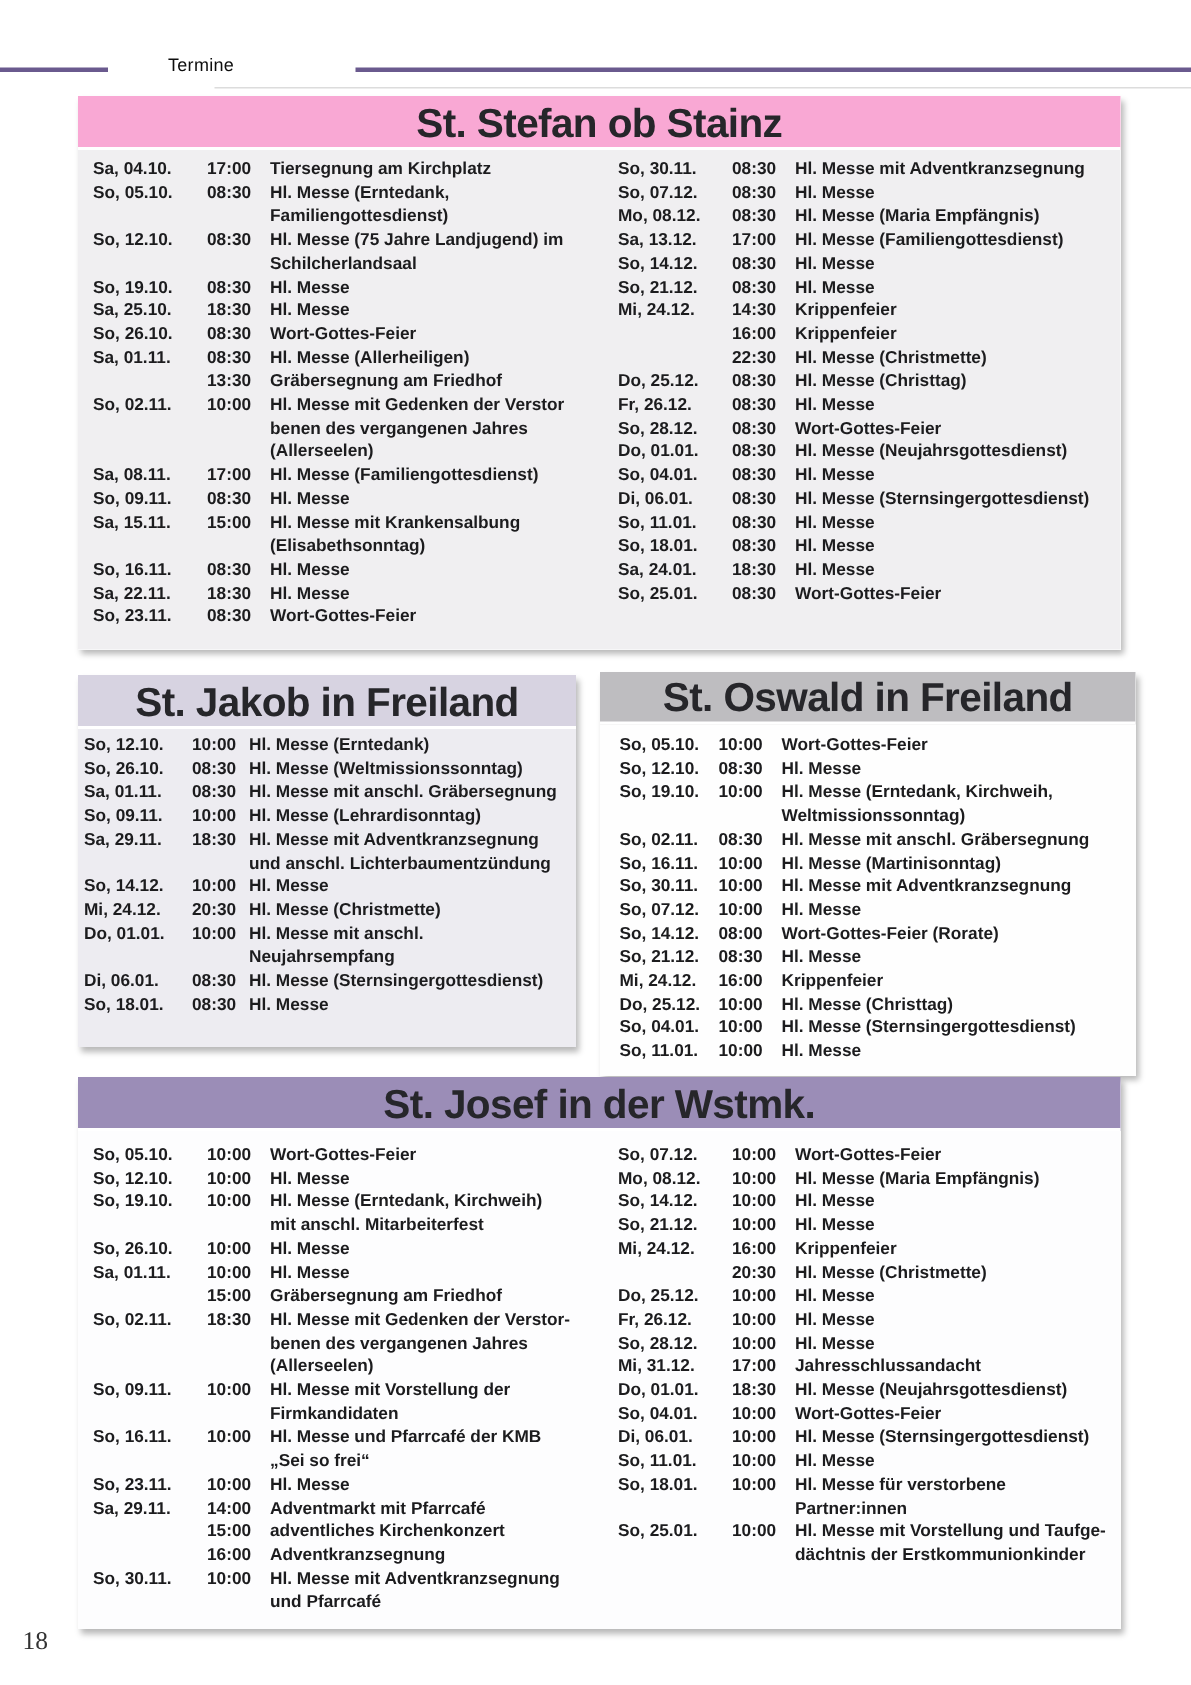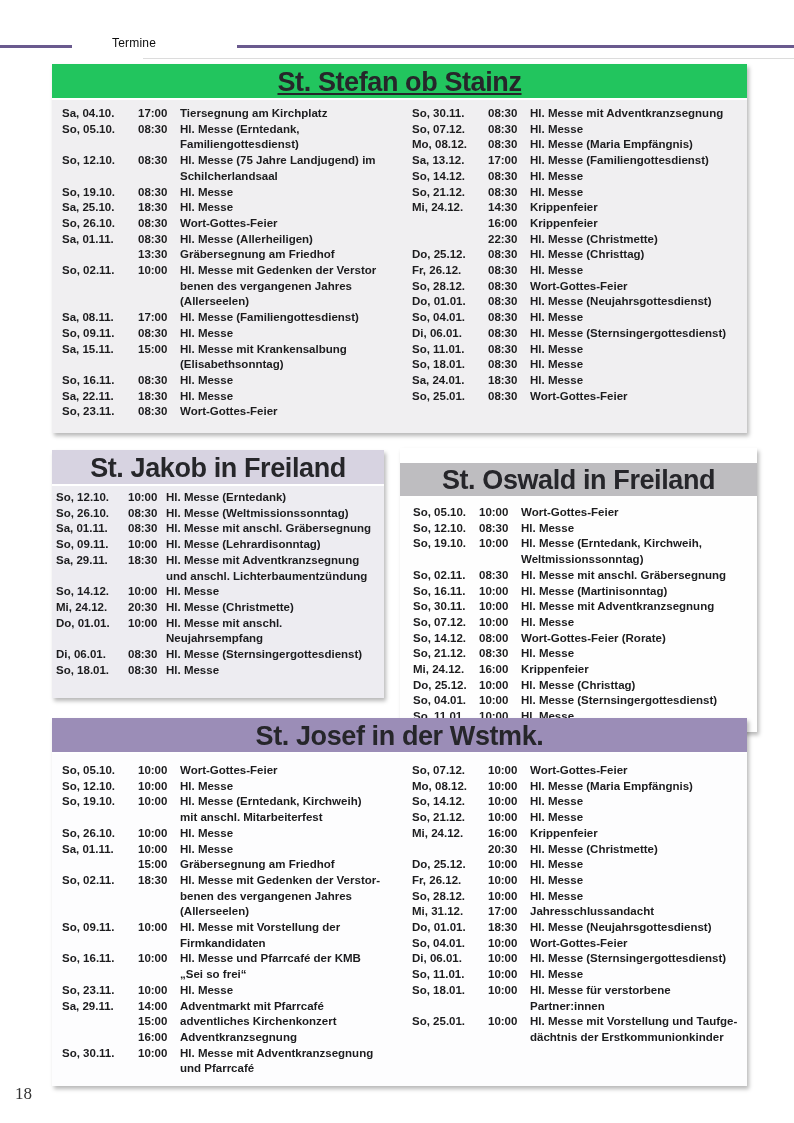--- a/index.html
+++ b/index.html
@@ -37,21 +37,21 @@
   
   #panel-stefan{left:52px;top:64px;width:695px;}
   #panel-stefan .panel-body{padding:6px 0 13px 10px;}
   #panel-stefan .col1{width:350px;}
   #panel-stefan .col2{flex:1;}
   
   #panel-jakob{left:52px;top:450px;width:332px;}
   #panel-jakob .panel-body{padding:4px 0 20px 4px;}
   
   #panel-oswald{left:400px;top:448px;width:357px;}
-  #panel-oswald .panel-header{height:35px;line-height:35px;margin-top:15px;}
+  #panel-oswald .panel-header{height:35px;line-height:35px;}
   #panel-oswald .panel-body{padding:7px 0 7px 13px;}
   
   #panel-josef{left:52px;top:718px;width:695px;}
   #panel-josef .panel-body{padding:9px 0 9px 10px;}
   #panel-josef .col1{width:350px;}
   #panel-josef .col2{flex:1;}
 
   
   .row{
     display:grid;grid-template-columns:76px 42px 1fr;
@@ -71,21 +71,21 @@
 </style>
 </head>
 <body>
 
 <div class="rule rule-left"></div>
 <div class="termine-label">Termine</div>
 <div class="rule rule-right"></div>
 <div class="rule-shadow"></div>
 
 <div class="panel" id="panel-stefan">
-  <div class="panel-header" style="background-color: #22c55e; text-decoration: underline;">St. Stefan ob Stainz</div>
+  <div class="panel-header" style="background-color: #f9a8d4;">St. Stefan ob Stainz</div>
   <div class="panel-body" style="background-color: rgb(240, 239, 241);">
     <div class="cols">
       <div class="col col1">
           <div class="row">
             <span class="c-date">Sa, 04.10.</span>
             <span class="c-time">17:00</span>
             <span class="c-event">Tiersegnung am Kirchplatz</span>
           </div>
           <div class="row">
             <span class="c-date">So, 05.10.</span>

